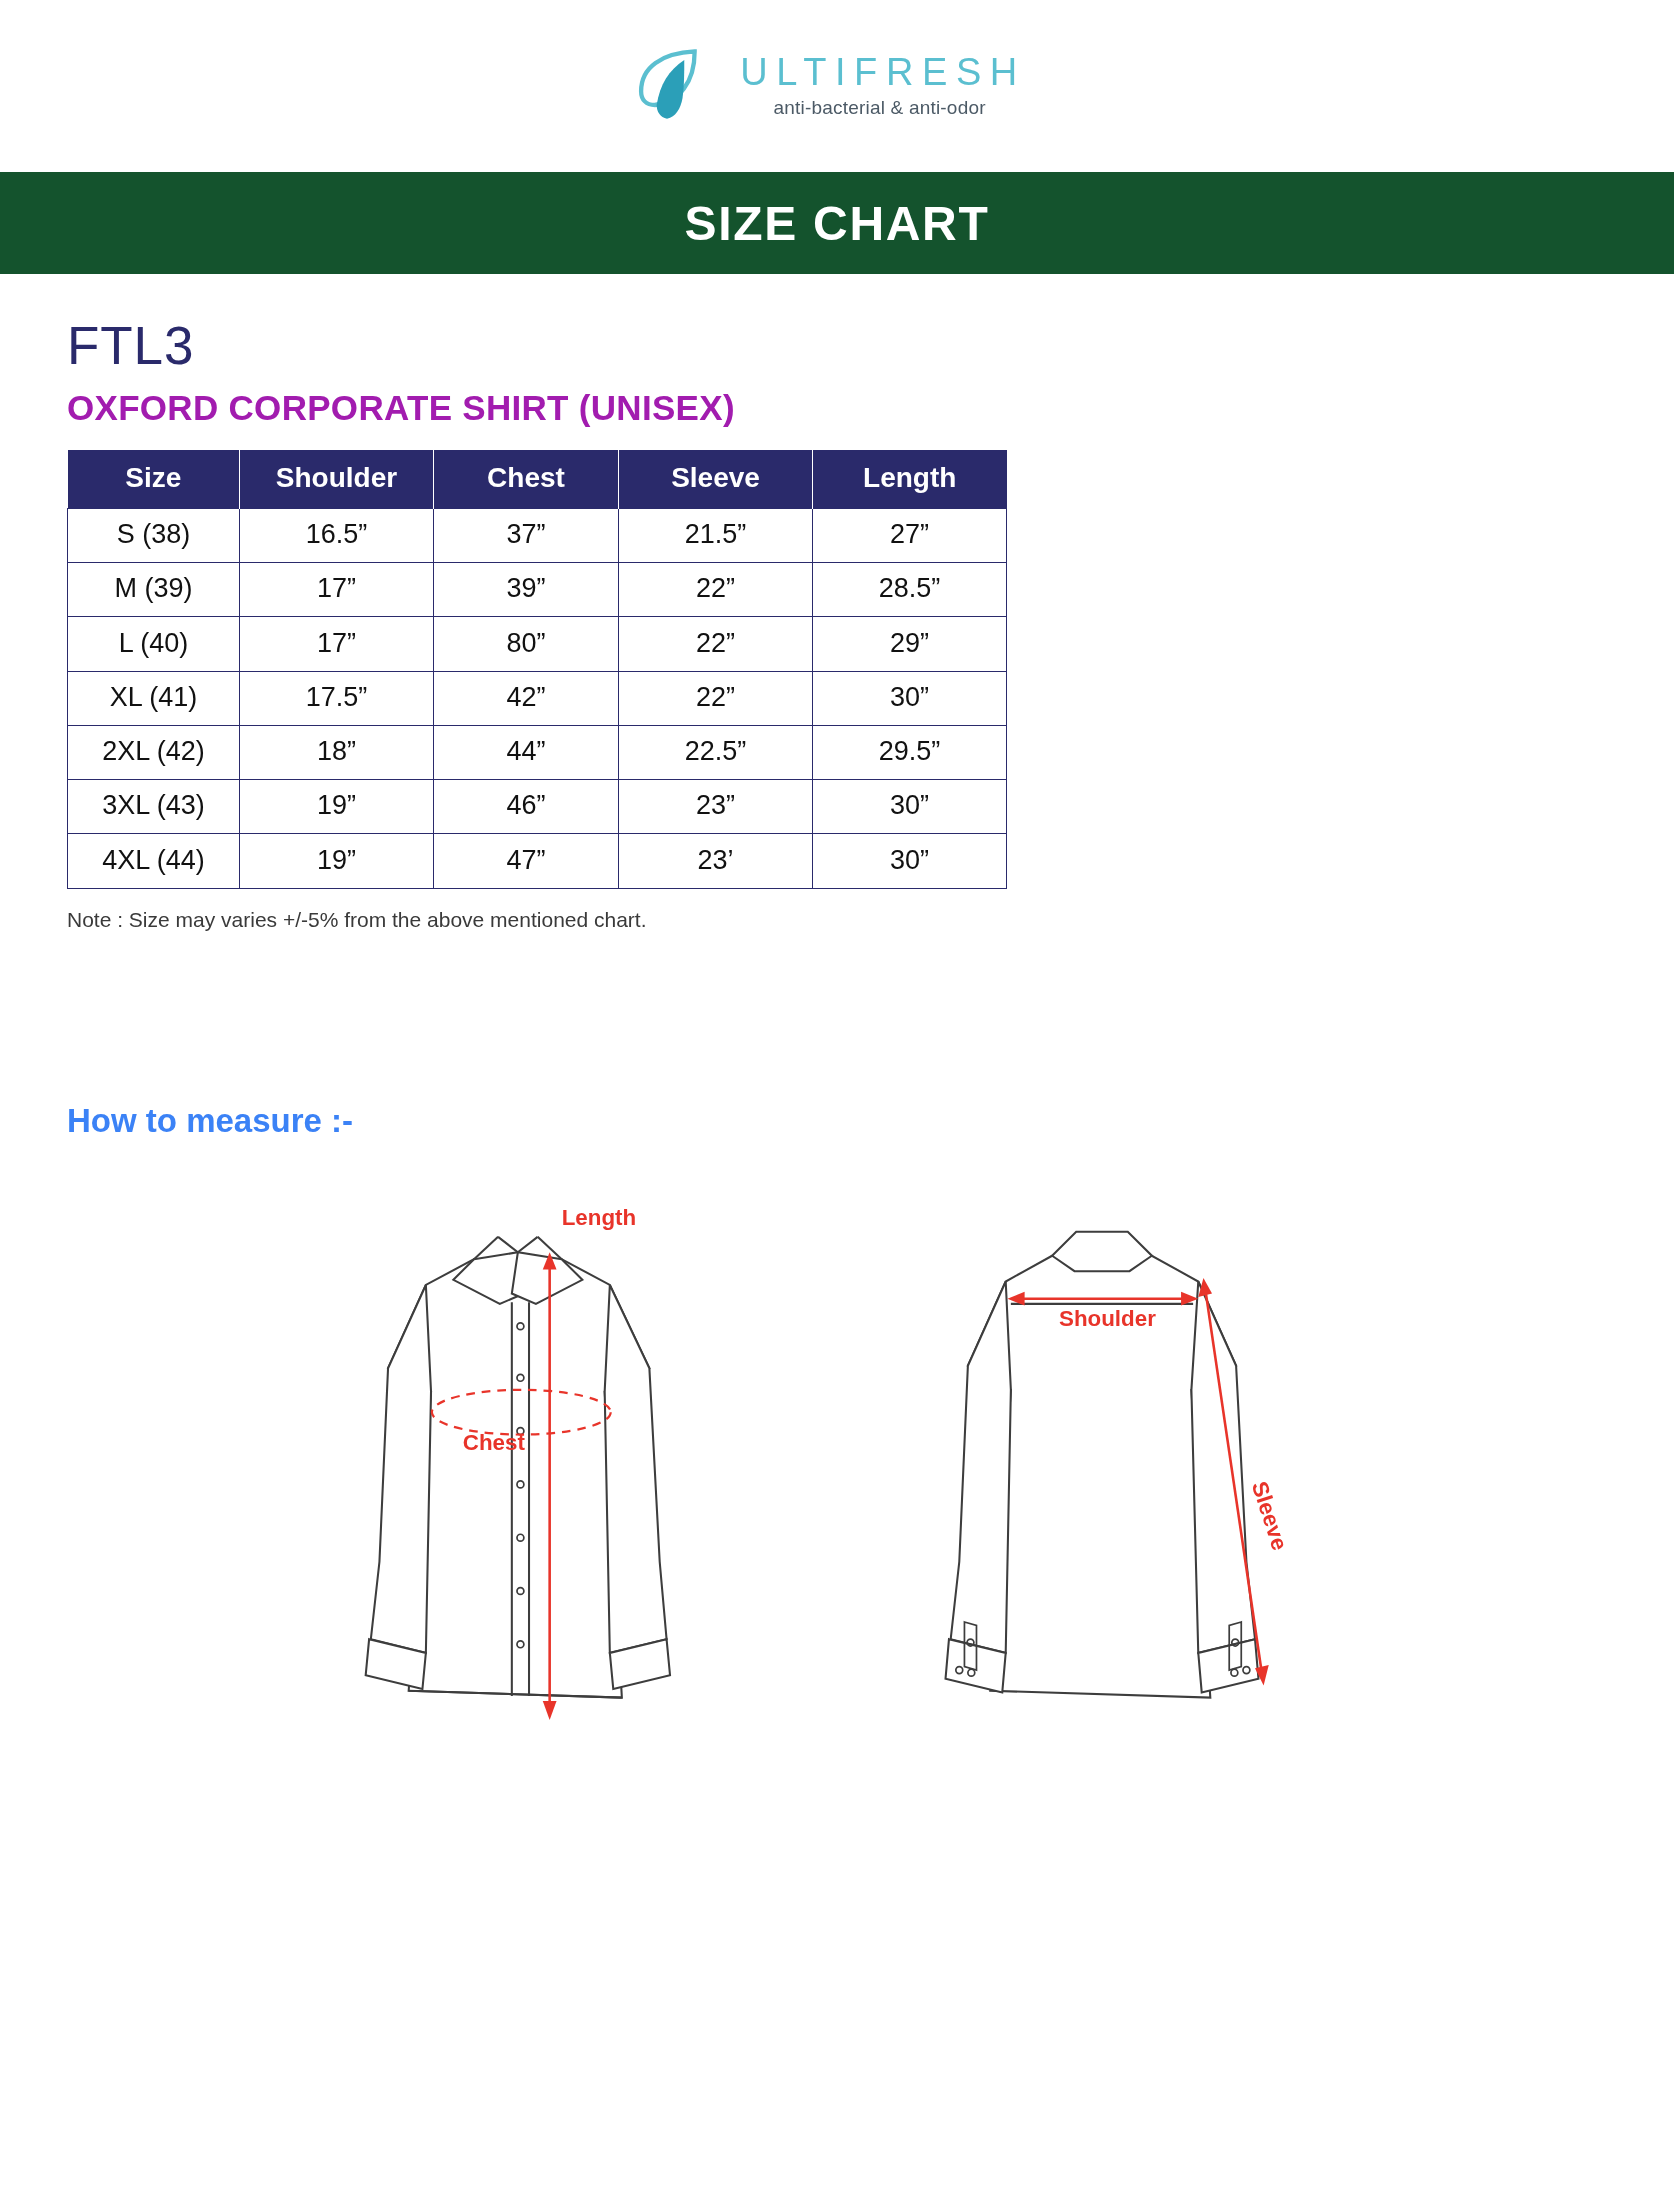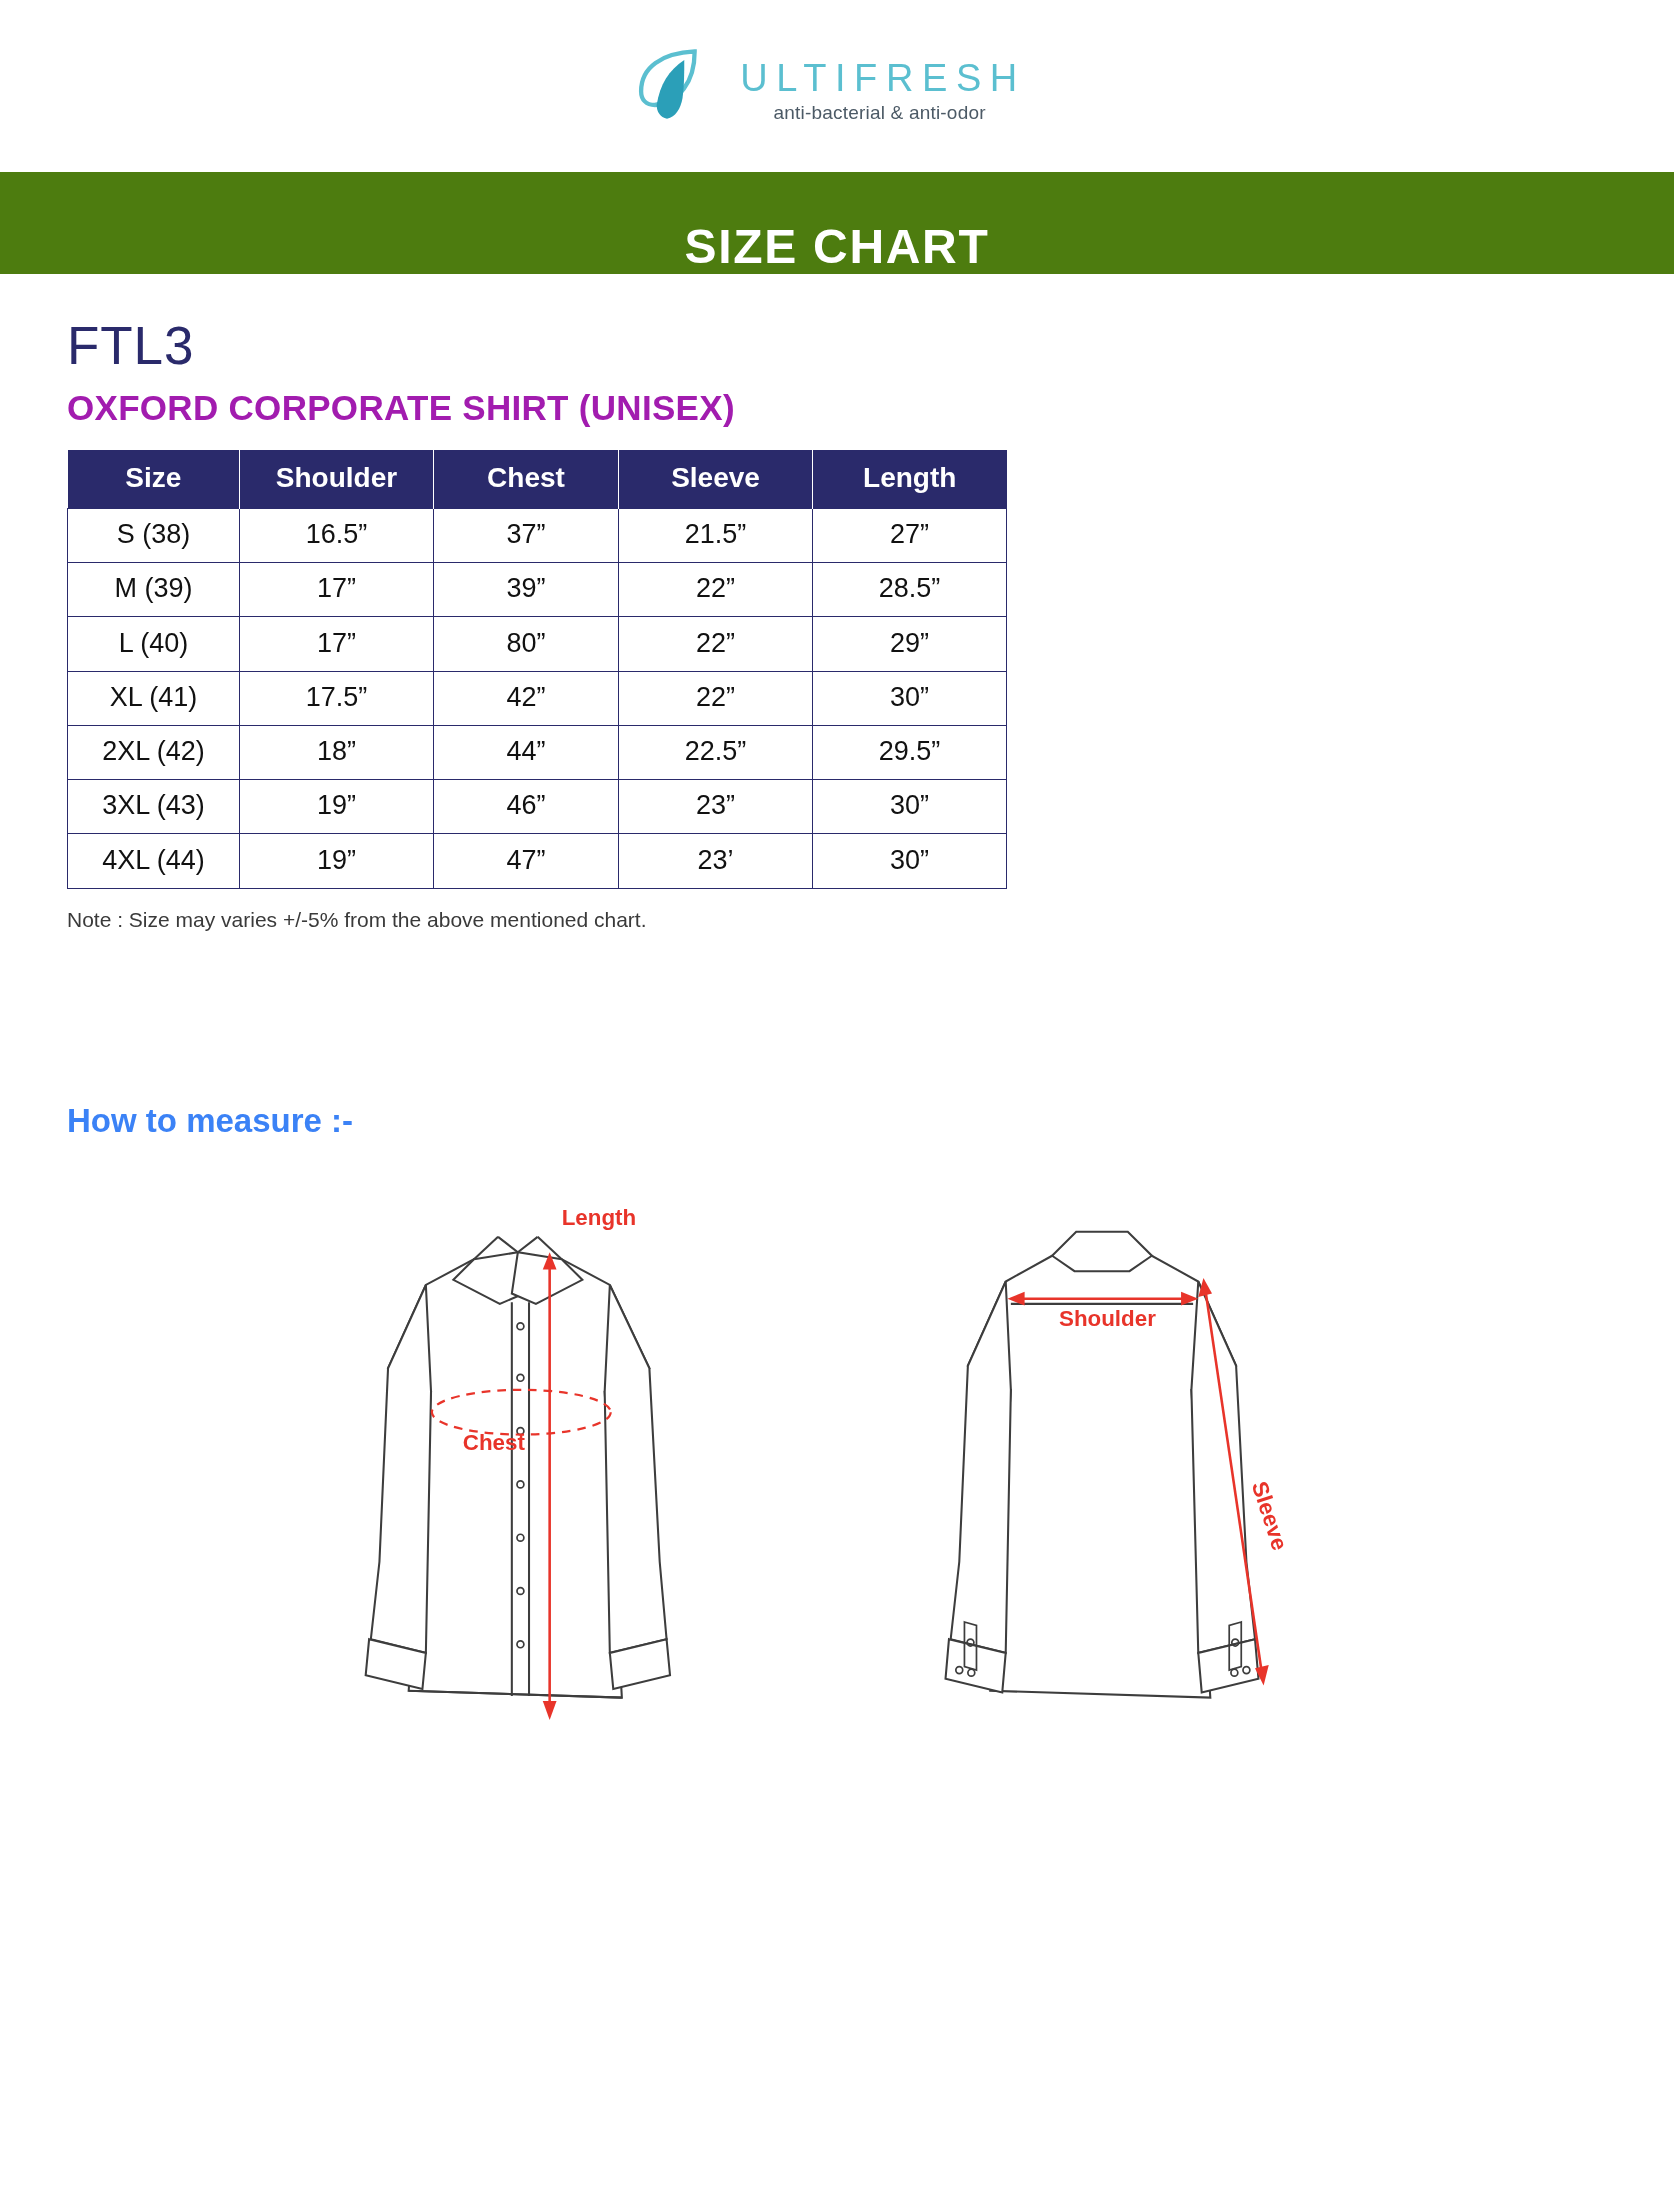--- a/index.html
+++ b/index.html
@@ -18,21 +18,21 @@
 
   
   .logo-area {
     height: 172px;
     display: flex;
     align-items: center;
     justify-content: center;
   }
   .logo-wrap {
     display: flex;
-    align-items: flex-end;
+    align-items: center;
     gap: 28px;
     transform: translateX(-6.9px);
   }
   .logo-mark {
     width: 71px;
     height: 76px;
     position: relative;
     flex: 0 0 auto;
   }
   .logo-text-block {
@@ -51,24 +51,24 @@
   }
   .logo-sub {
     font-size: 19px;
     color: #4c5a66;
     letter-spacing: 0.2px;
     margin-top: 3.4px;
   }
 
   
   .band {
-    background: #4d7c0f;
+    background: #14532d;
     height: 102px;
     display: flex;
-    align-items: flex-end;
+    align-items: center;
     justify-content: center;
   }
   .band-title {
     color: #ffffff;
     font-size: 48px;
     font-weight: bold;
     letter-spacing: 1.7px;
   }
 
   

